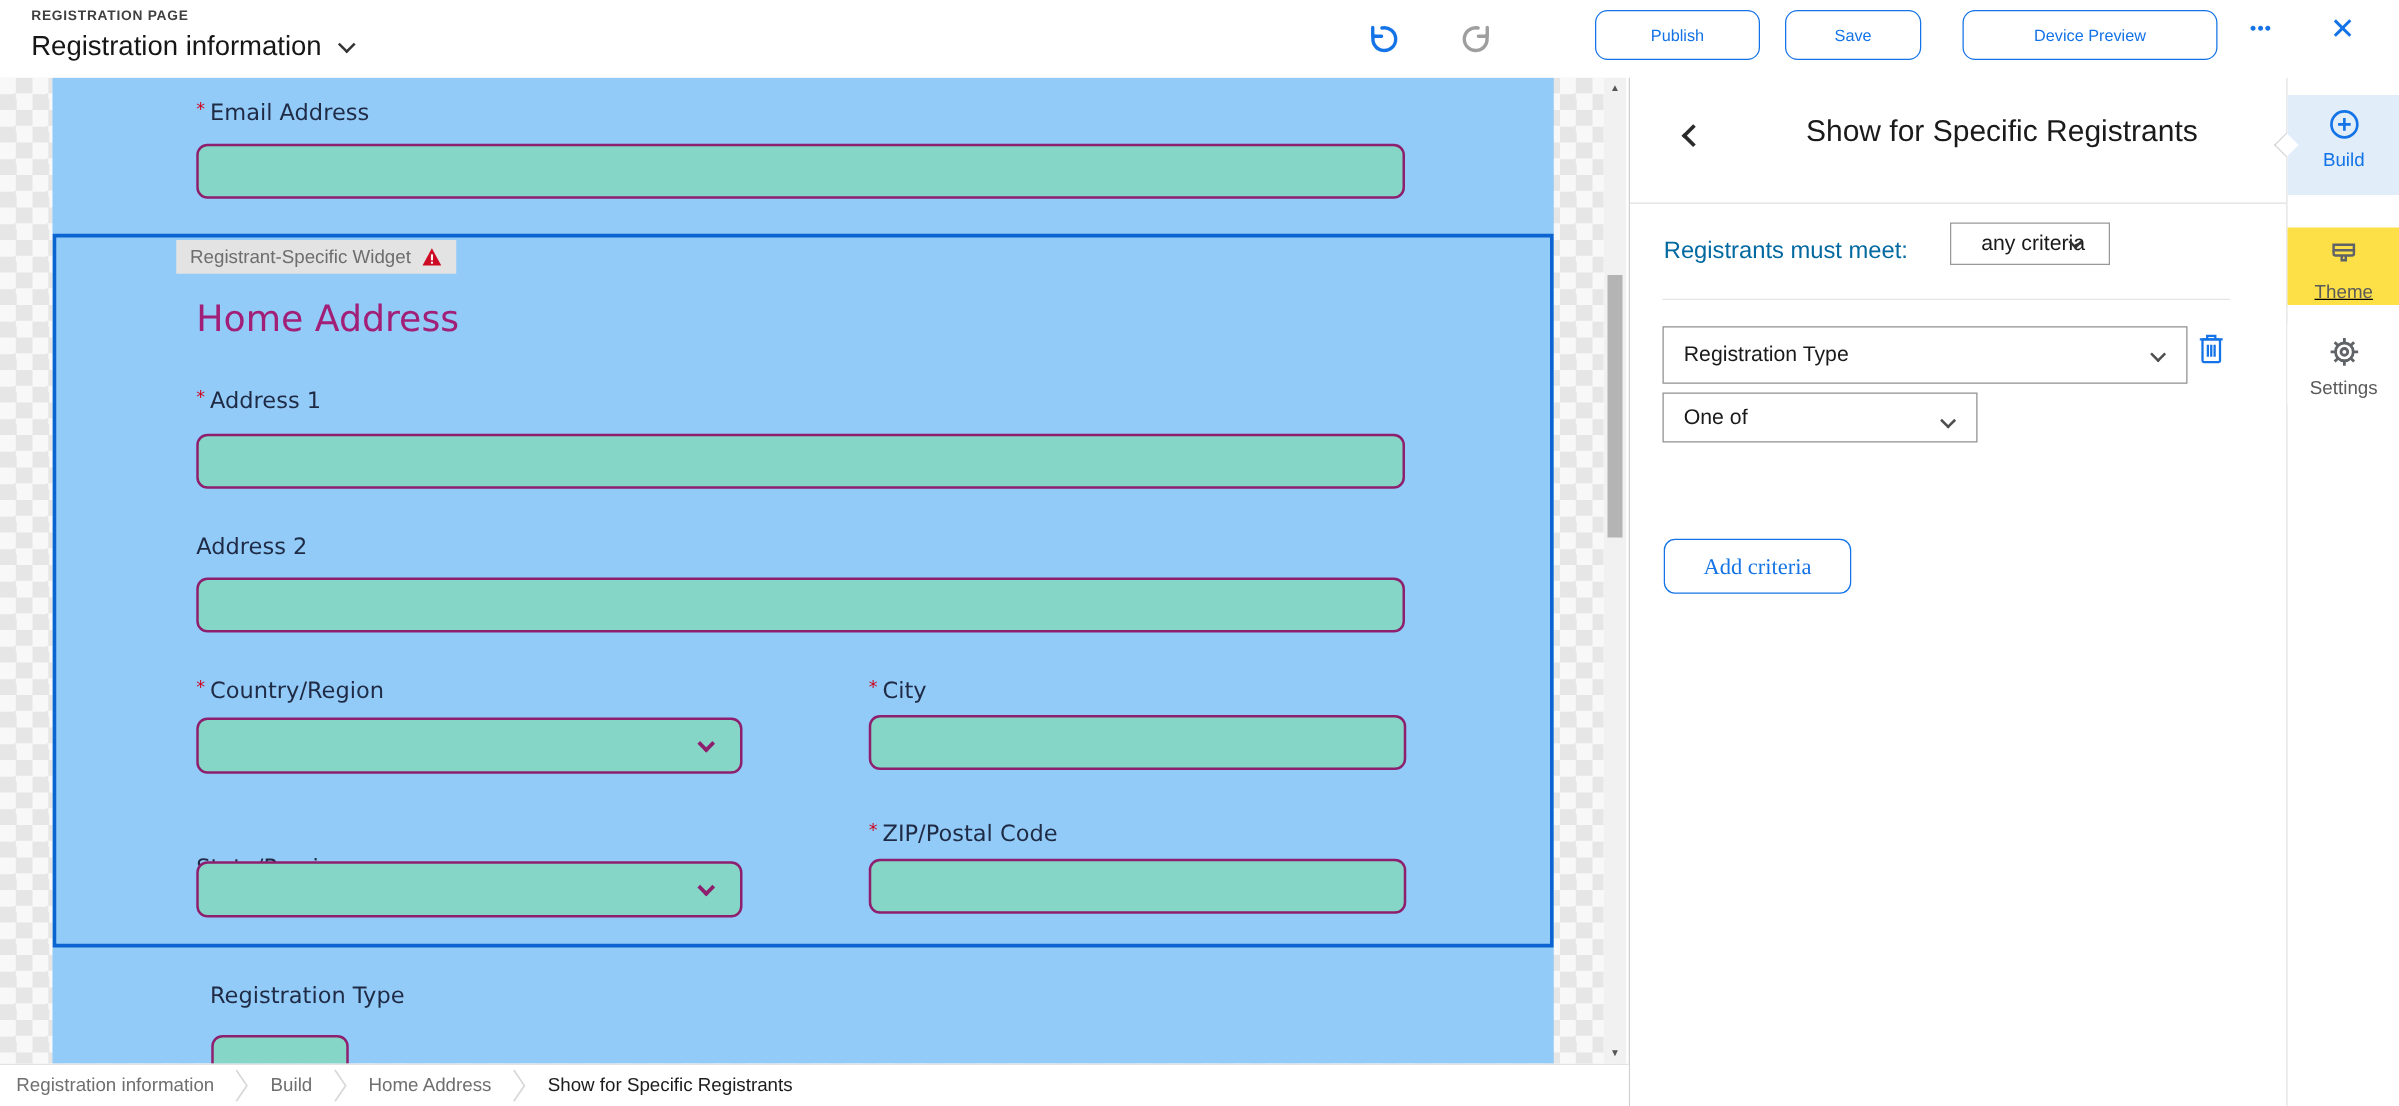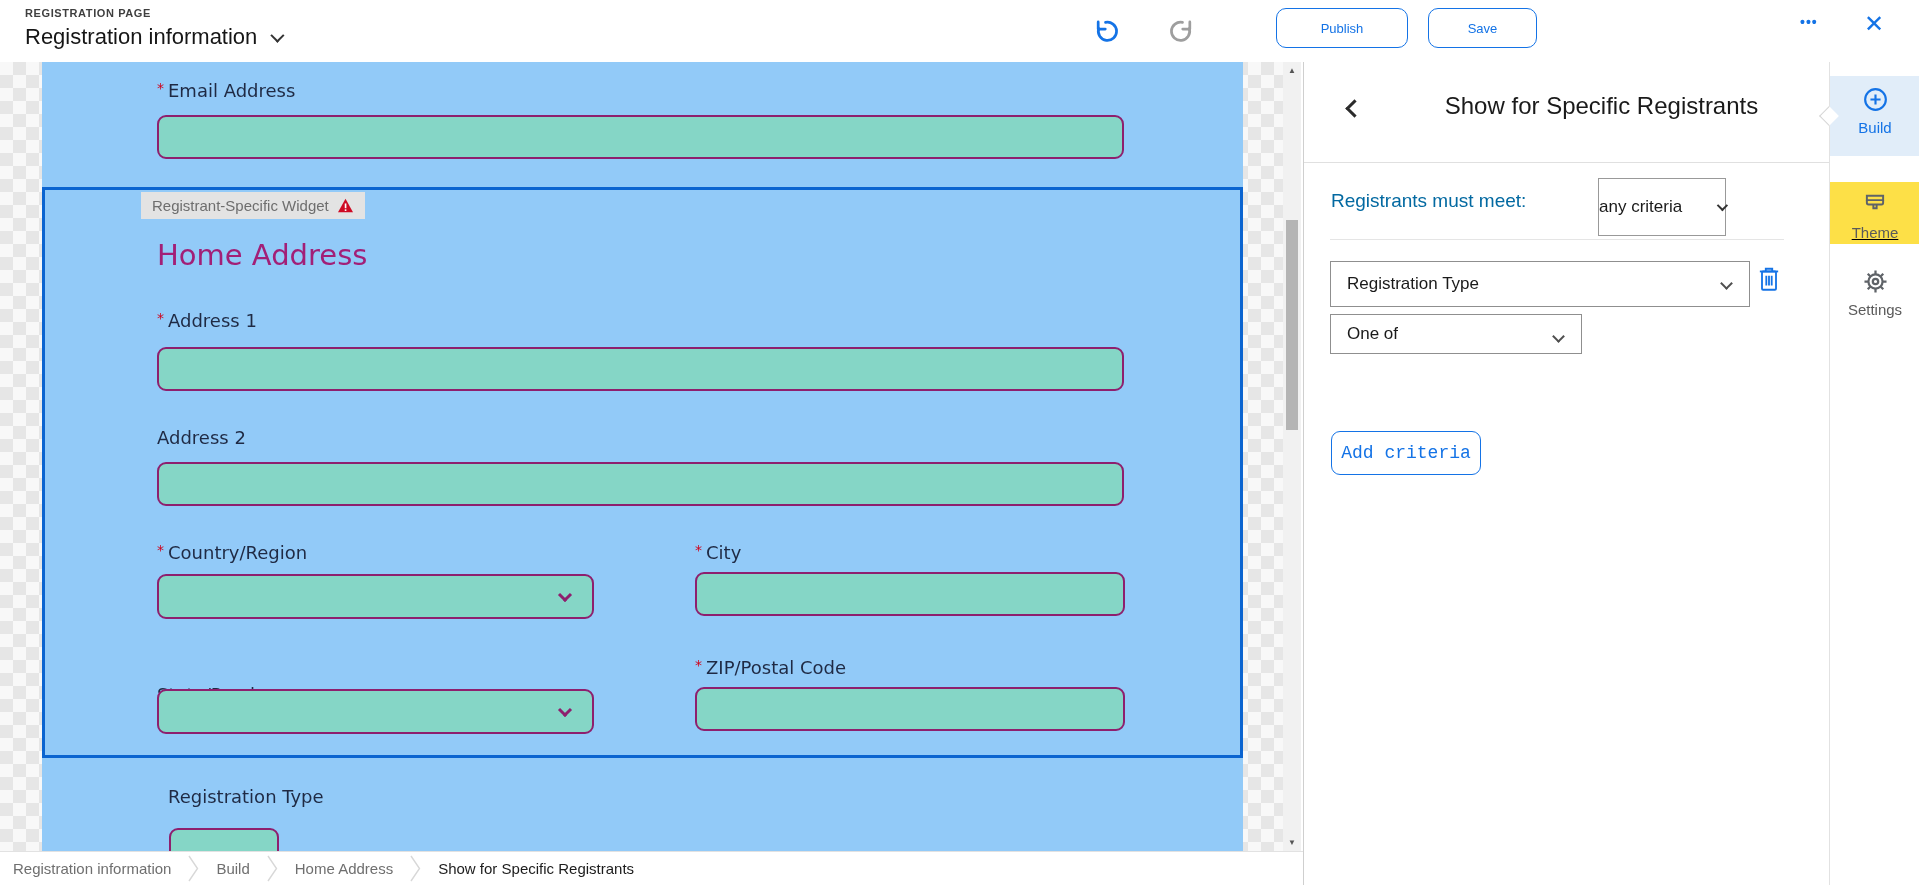--- a/index.html
+++ b/index.html
@@ -52,37 +52,37 @@
 
   
   .panel { position:absolute; left:1303px; top:62px; width:526px; height:823px; background:#fff;
            border-left:1px solid #CFCFCF; }
   .panel-head { position:absolute; left:0; top:0; width:100%; height:101px; border-bottom:1px solid #E0E0E0; }
   .back-btn { position:absolute; left:38px; top:36px; width:24px; height:24px; background:none; border:none; cursor:pointer; }
   .back-chev { position:absolute; left:6px; top:4px; width:13px; height:13px;
                border-left:3px solid #2B2B2B; border-bottom:3px solid #2B2B2B; transform:rotate(45deg); }
   .panel-title { position:absolute; left:70px; right:0; top:30px; text-align:center; font-size:24px; color:#1A1A1A; }
   .meet-label { position:absolute; left:27px; top:128px; font-size:19px; color:#0369a1; }
-  .mode-box { position:absolute; left:256px; top:116px; width:128px; height:58px; background:#fff;
-              border:1px solid #999; display:flex; align-items:center; justify-content:space-between; cursor:pointer;
-              font-size:17px; color:#1A1A1A;margin-left:38px; }
+  .mode-box { position:absolute; left:256px; top:116px; width:128px; height:34px; background:#fff;
+              border:1px solid #999; display:flex; align-items:center; justify-content:center; cursor:pointer;
+              font-size:17px; color:#1A1A1A; }
   .mode-caret { width:8px; height:8px; border-right:2px solid #333; border-bottom:2px solid #333;
                 transform:rotate(45deg) translateY(-2px); margin-left:-13px; }
   .panel-div2 { position:absolute; left:26px; top:177px; width:454px; height:0; border-top:1px solid #E5E5E5; }
   .pselect { position:absolute; background:#fff; border:1px solid #8F8F8F; display:flex; align-items:center;
              padding:0 16px; font-size:17px; color:#1A1A1A; cursor:pointer; }
   .pcaret { position:absolute; right:18px; top:17px; width:9px; height:9px;
             border-right:2px solid #4F4F4F; border-bottom:2px solid #4F4F4F; transform:rotate(45deg); }
   .sel-field { left:26px; top:199px; width:420px; height:46px; }
   .sel-op    { left:26px; top:252px; width:252px; height:40px; }
   .sel-val   { left:26px; top:304px; width:380px; height:45px; }
   .trash-btn { position:absolute; left:450px; top:203px; width:30px; height:30px; background:none; border:none; cursor:pointer; }
   .add-btn { position:absolute; left:27px; top:369px; width:150px; height:44px; background:#fff;
              border:1.5px solid #1473E6; border-radius:9px; color:#1473E6; font-size:18px;
-             font-family:Liberation Mono, monospace; cursor:pointer; }
+             font-family:Liberation Serif, serif; cursor:pointer; }
 
   
   .rail { position:absolute; left:1829px; top:62px; width:90px; height:823px; background:#fff;
           border-left:1px solid #E2E2E2; z-index:20; }
   .rail-tab { position:absolute; left:0; width:90px; text-align:center; cursor:pointer; }
   .tab-build { top:14px; height:80px; background:#E1EDF9; }
   .tab-build .rail-label { color:#1473E6; }
   .rail-icon { margin-top:10px; }
   .rail-label { font-size:15px; color:#5A5A5A; margin-top:2px; }
   .notch { position:absolute; left:-8px; top:33px; width:14px; height:14px; background:#fff;
@@ -114,20 +114,21 @@
   </button>
   <button class="hist-btn redo">
     <svg width="27" height="27" viewBox="0 0 24 24" style="transform:scale(-1,1)">
       <path d="M5.5 3.5v6.3h6.3" fill="none" stroke="#9E9E9E" stroke-width="2.4" stroke-linecap="round" stroke-linejoin="round"></path>
       <path d="M6 9.4A8.1 8.1 0 1 0 12 3.9" fill="none" stroke="#9E9E9E" stroke-width="2.4" stroke-linecap="round"></path>
     </svg>
   </button>
 
   <button class="tb-btn btn-publish">Publish</button>
   <button class="tb-btn btn-save">Save</button>
+  <button class="tb-btn btn-device">Device Preview</button>
   <button class="tb-more">•••</button>
   <button class="tb-close">✕</button>
 </header>
 
 <div class="viewport">
   <div class="page">
 
     <div class="flabel" style="left:115px; top:18px;">
       <span class="req">*</span><span>Email Address</span>
     </div>

